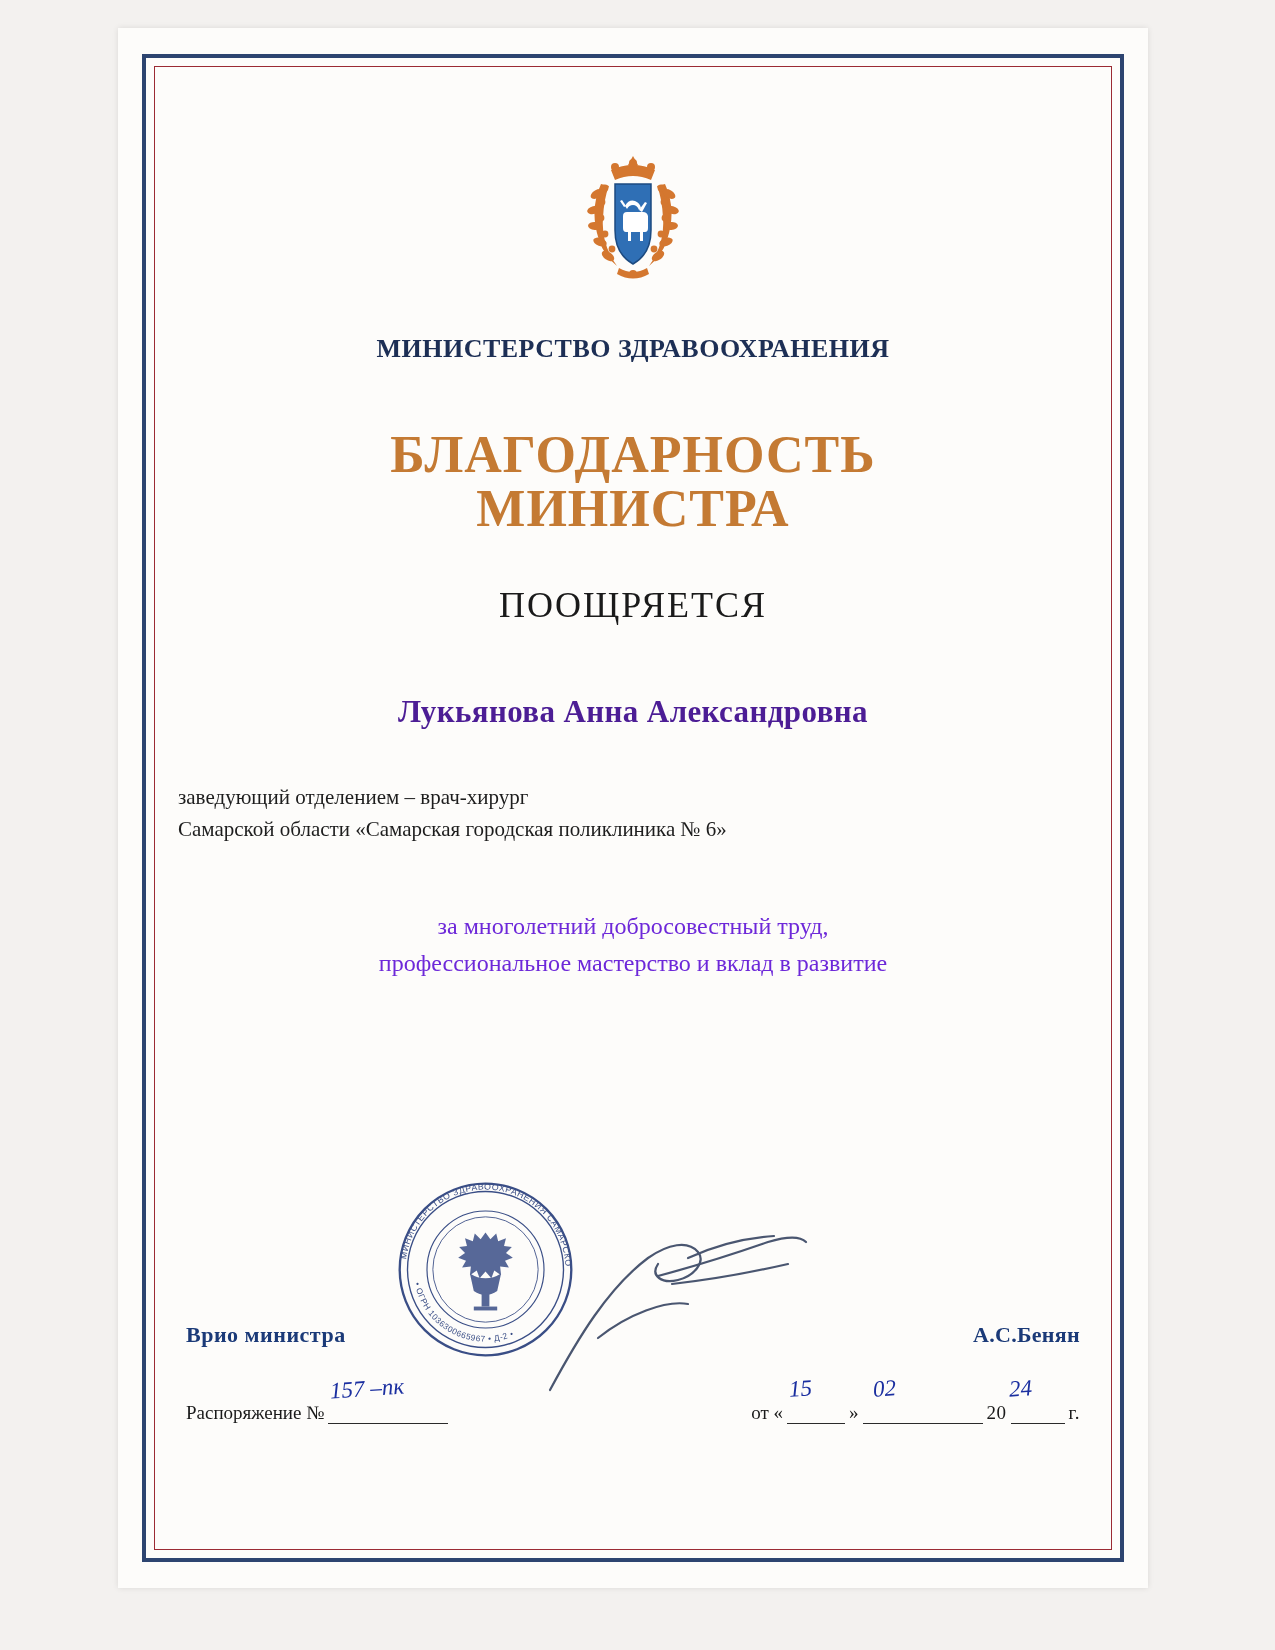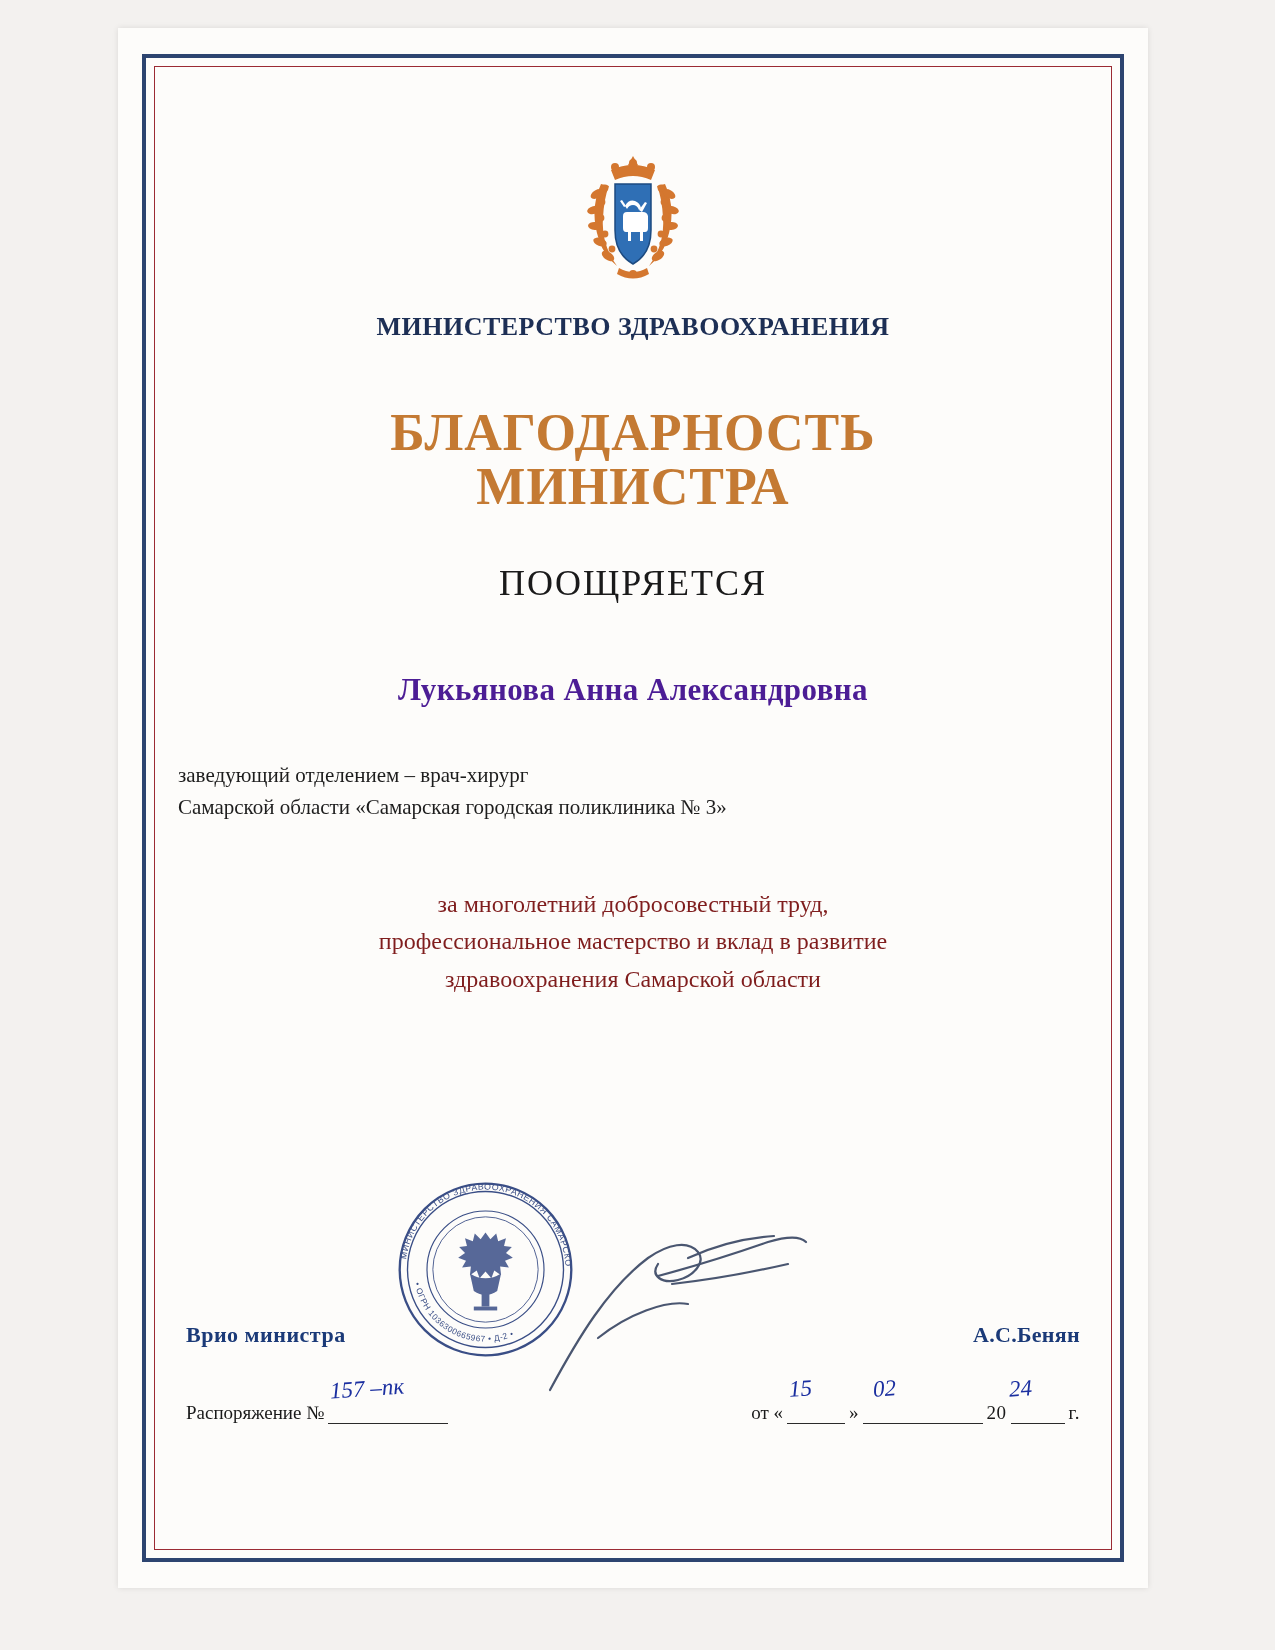--- a/index.html
+++ b/index.html
@@ -62,20 +62,21 @@
   }
 
   
   .coat-wrap {
     margin-top: 62px;
     display: flex;
     justify-content: center;
   }
 
   .ministry-title {
+    margin-top: 22px;
     text-align: center;
     color: #1d2f55;
     font-weight: bold;
     font-size: 26px;
     letter-spacing: 0.5px;
     line-height: 1.32;
   }
 
   .award-title {
     margin-top: 62px;
@@ -110,21 +111,21 @@
     margin-top: 52px;
     text-align: left;
     color: #1d1d1d;
     font-size: 21px;
     line-height: 1.52;
   }
 
   .reason {
     margin-top: 62px;
     text-align: center;
-    color: #7f1d1d;
+    color: #6d28d9;
     font-size: 24px;
     line-height: 1.55;
   }
 
   
   .sign-area {
     position: absolute;
     left: 0;
     right: 0;
     bottom: 96px;
@@ -284,27 +285,26 @@
         <span>БЛАГОДАРНОСТЬ</span>
         <span class="line2">МИНИСТРА</span>
       </div>
 
       <div class="encouraged">ПООЩРЯЕТСЯ</div>
 
       <div class="recipient">Лукьянова Анна Александровна</div>
 
       <div class="position">
         <div>заведующий отделением – врач-хирург</div>
-        <div>Самарской области «Самарская городская поликлиника № 3»</div>
+        <div>Самарской области «Самарская городская поликлиника № 6»</div>
       </div>
 
       <div class="reason">
         <div>за многолетний добросовестный труд,</div>
         <div>профессиональное мастерство и вклад в развитие</div>
-        <div>здравоохранения Самарской области</div>
       </div>
 
       <div class="sign-area">
 
         <svg class="stamp" viewBox="0 0 200 200">
           <defs>
             <path id="arcTop" d="M 18,100 A 82,82 0 0 1 182,100"></path>
             <path id="arcBottom" d="M 26,100 A 74,74 0 0 0 174,100"></path>
           </defs>
           <circle cx="100" cy="100" r="88" fill="none" stroke="#3a4e86" stroke-width="2.4"></circle>

